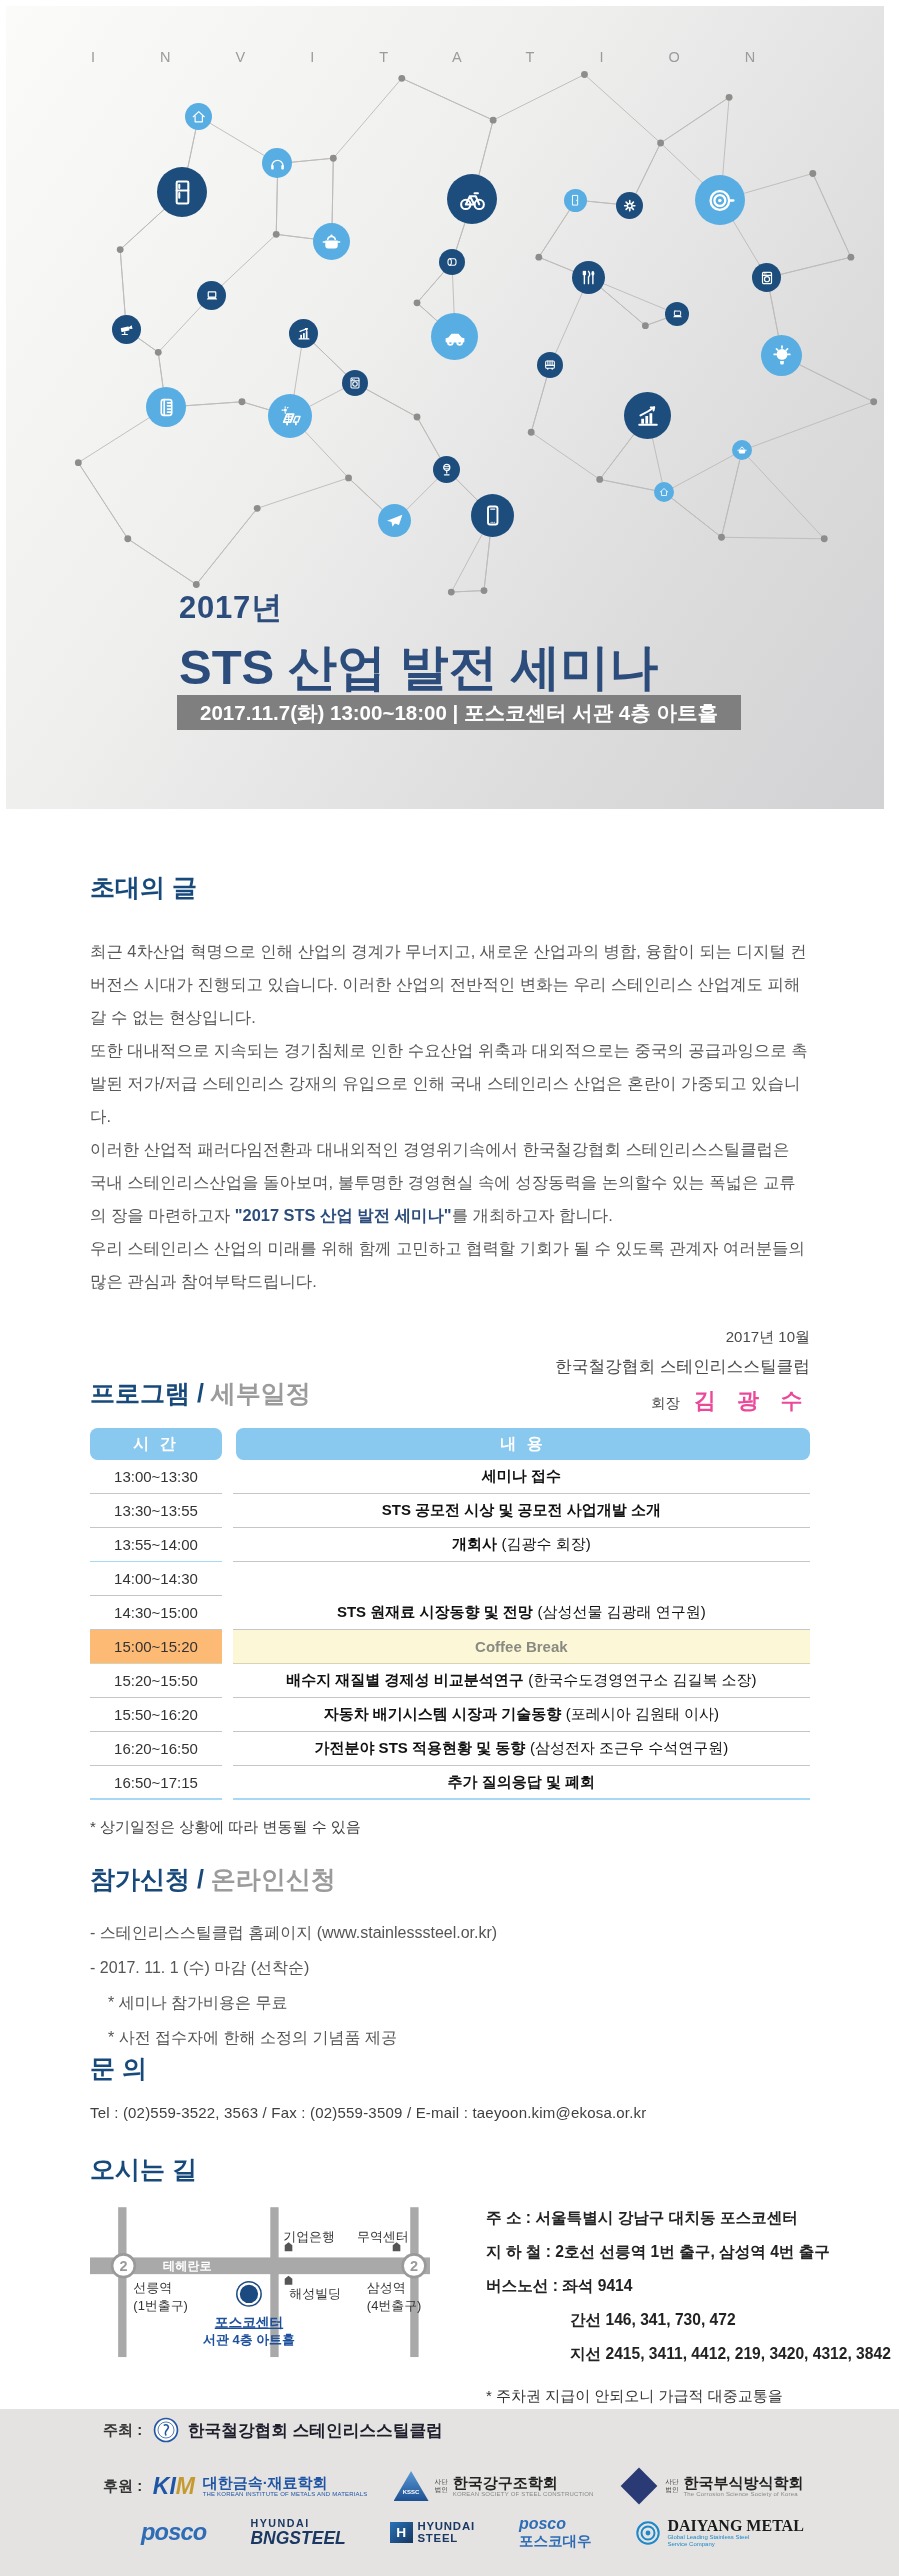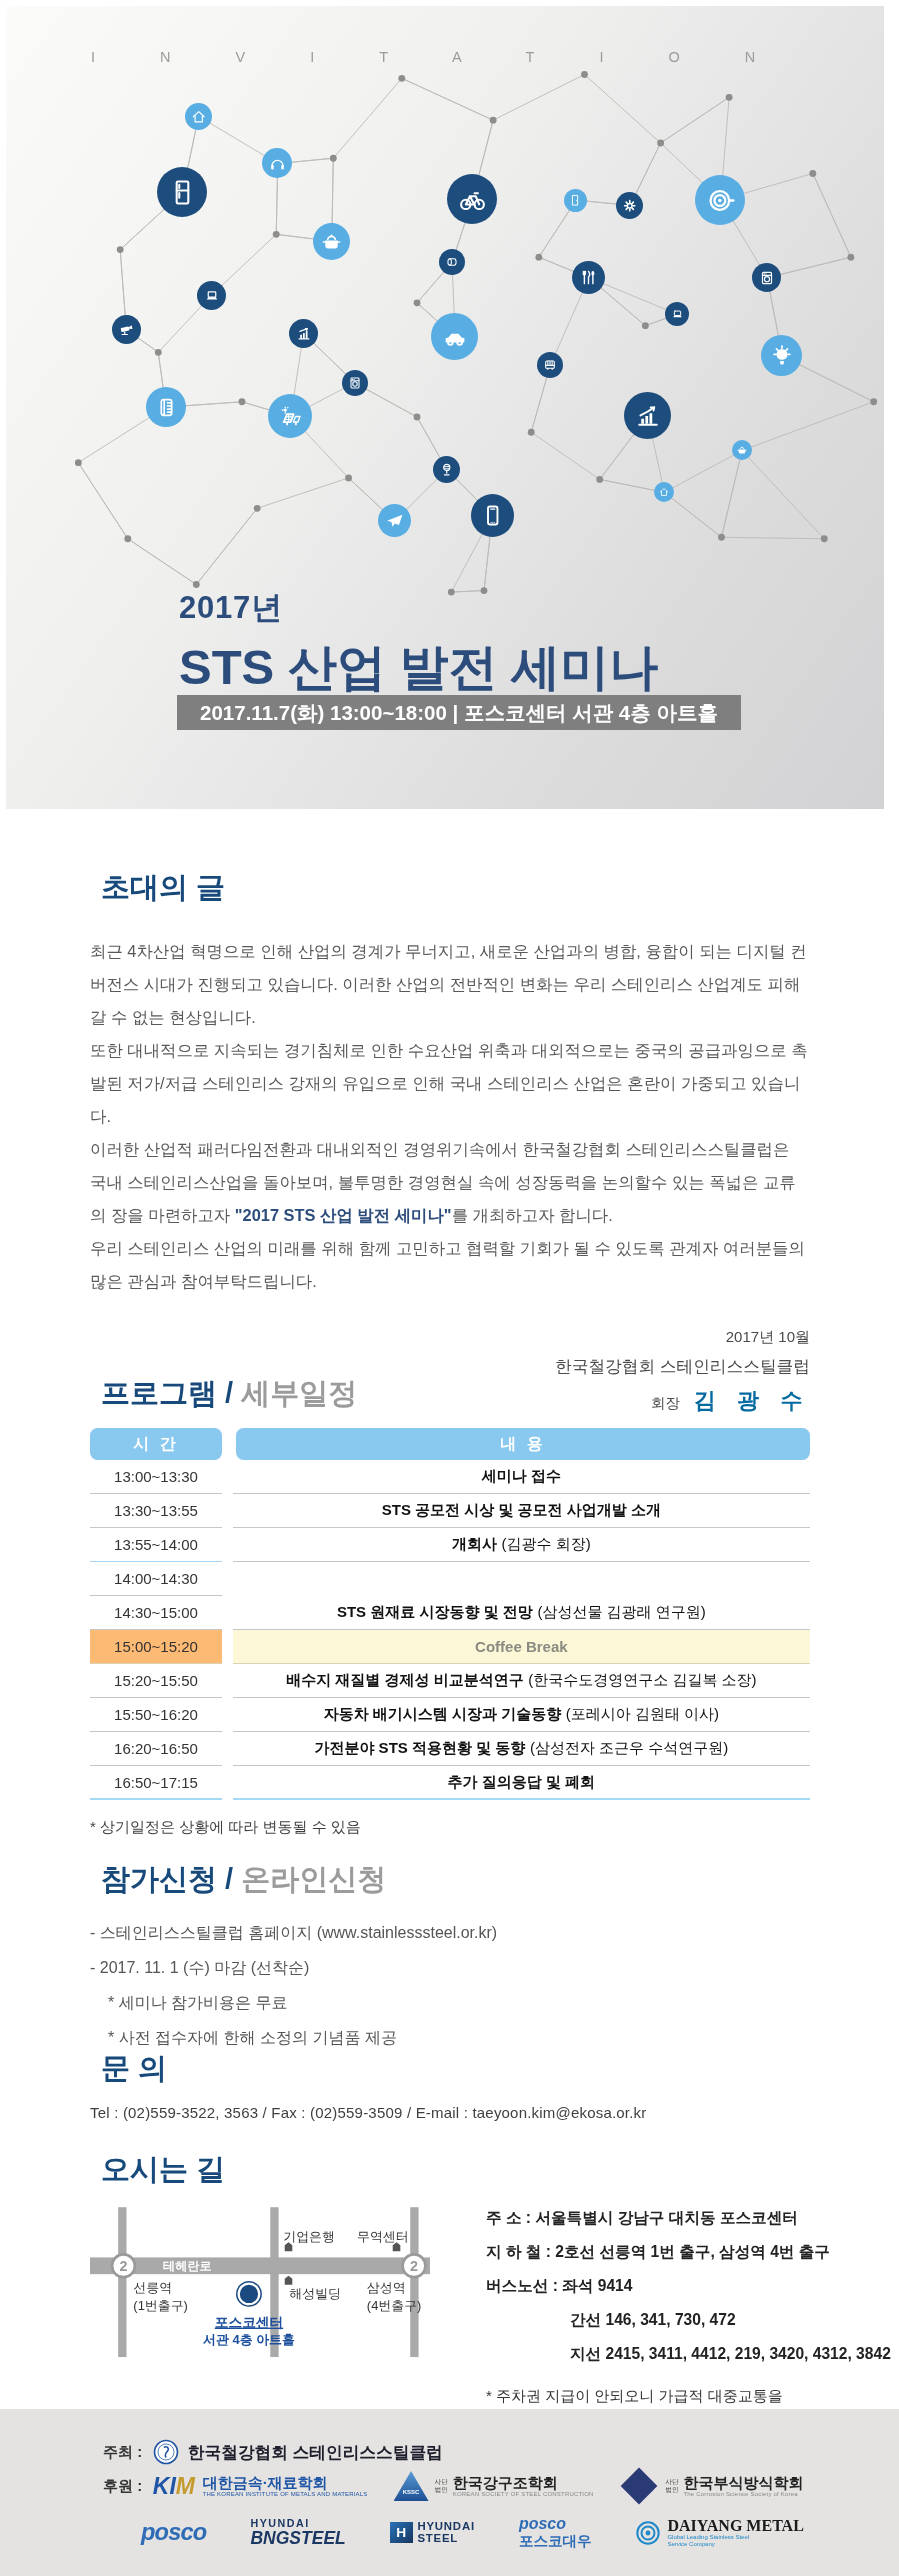--- a/index.html
+++ b/index.html
@@ -27,33 +27,33 @@
                   border-radius:12px; padding:3.8px; background:linear-gradient(180deg,#ffffff 0%,#d9d9d9 35%,#8f8f8f 100%);
                   border:1.5px solid #3a3a3a; box-shadow:0 2.3px 4.6px rgba(0,0,0,.35); cursor:pointer; }
   .register-inner { width:100%; height:100%; border-radius:7.6px;
                     background:linear-gradient(180deg,#59d2e2 0%,#1fadc2 48%,#0b93a9 52%,#0e9cb2 100%);
                     display:flex; align-items:center; justify-content:center;
                     box-shadow:inset 0 6px 7.6px rgba(255,255,255,.45), inset 0 -3px 6px rgba(0,0,0,.25); }
   .register-inner span { color:#fff; font-size:21px; font-weight:bold; text-shadow:0 0.8px 1.5px rgba(0,0,0,.3); white-space:nowrap; }
 
   
   .section { position:absolute; left:90px; width:720px; }
-  .sec-heading { font-size:29px; font-weight:bold; color:#17497b; line-height:29px;margin-left:11px; }
+  .sec-heading { font-size:25px; font-weight:bold; color:#17497b; line-height:29px; }
   .sec-heading .sep { color:#17497b; font-weight:bold; }
   .sec-heading .sub { color:#9b9b9b; font-weight:bold; }
 
   #sec-invite { top:873px; }
   .invite-body { margin-top:33px; font-size:16.4px; color:#595959; line-height:33px; }
   .invite-body .em { color:#2c4c7c; font-weight:bold; }
   .sign-block { margin-top:24px; text-align:right; color:#4a4a4a; }
   .sign-date { font-size:15px; line-height:30px; }
   .sign-org  { font-size:16.7px; line-height:30px; }
   .sign-line { line-height:37px; }
   .sign-role { font-size:14.5px; margin-right:13.7px; }
-  .sign-name { font-size:22px; font-weight:bold; letter-spacing:7.6px; color:#0369a1; }
+  .sign-name { font-size:22px; font-weight:bold; letter-spacing:7.6px; color:#ec4899; }
 
   #sec-program { top:1379px; }
   .table { margin-top:20px; }
   .t-header { display:flex; gap:14px; }
   .t-header .h-time { width:132px; height:32px; background:#89c8ef; border-radius:7.6px; color:#fff; font-size:16px;
                       font-weight:bold; display:flex; align-items:center; justify-content:center; letter-spacing:3px; }
   .t-header .h-content { flex:1; height:32px; background:#89c8ef; border-radius:7.6px; color:#fff; font-size:16px;
                          font-weight:bold; display:flex; align-items:center; justify-content:center; letter-spacing:3px; }
   .t-row { display:flex; gap:10.7px; height:34px; }
   .t-time { width:132px; display:flex; align-items:center; justify-content:center; font-size:15px; color:#333;
@@ -80,21 +80,21 @@
   .map-wrap { width:340px; }
   .dir-info { margin-left:56px; width:324px; }
   .info-line { font-size:15.6px; font-weight:bold; color:#222; line-height:34px; white-space:nowrap; }
   .info-line.indent { padding-left:84px; }
   .info-note { margin-top:10.7px; font-size:15px; color:#333; line-height:29px; }
   .info-note .n2 { padding-left:12px; }
 
   
   .footer { position:absolute; left:0; top:2409px; width:899px; height:167px; background:#e4e3e2; }
   .f-row { position:absolute; left:103px; display:flex; align-items:center; }
-  .f-host { top:30px; }
+  .f-host { top:8px; }
   .f-label { font-size:15px; font-weight:bold; color:#333; margin-right:10.7px; white-space:nowrap; }
   .host-name { font-size:16.7px; font-weight:bold; color:#1d1d2b; margin-left:9px; white-space:nowrap; }
   .f-support { top:62px; }
   .sup-item { display:flex; align-items:center; margin-right:26px; }
   .kim-mark { font-size:23px; font-weight:bold; font-style:italic; white-space:nowrap; }
   .kim-ki { color:#1f55a5; } .kim-m { color:#c59a2e; }
   .sup-texts { margin-left:7.6px; }
   .sup-name-blue { font-size:15px; font-weight:bold; color:#1f55a5; line-height:16.7px; white-space:nowrap; }
   .sup-name-dark { font-size:15px; font-weight:bold; color:#222; line-height:16.7px; white-space:nowrap; }
   .sup-sub { font-size:6px; color:#1f55a5; letter-spacing:0.2px; white-space:nowrap; }

